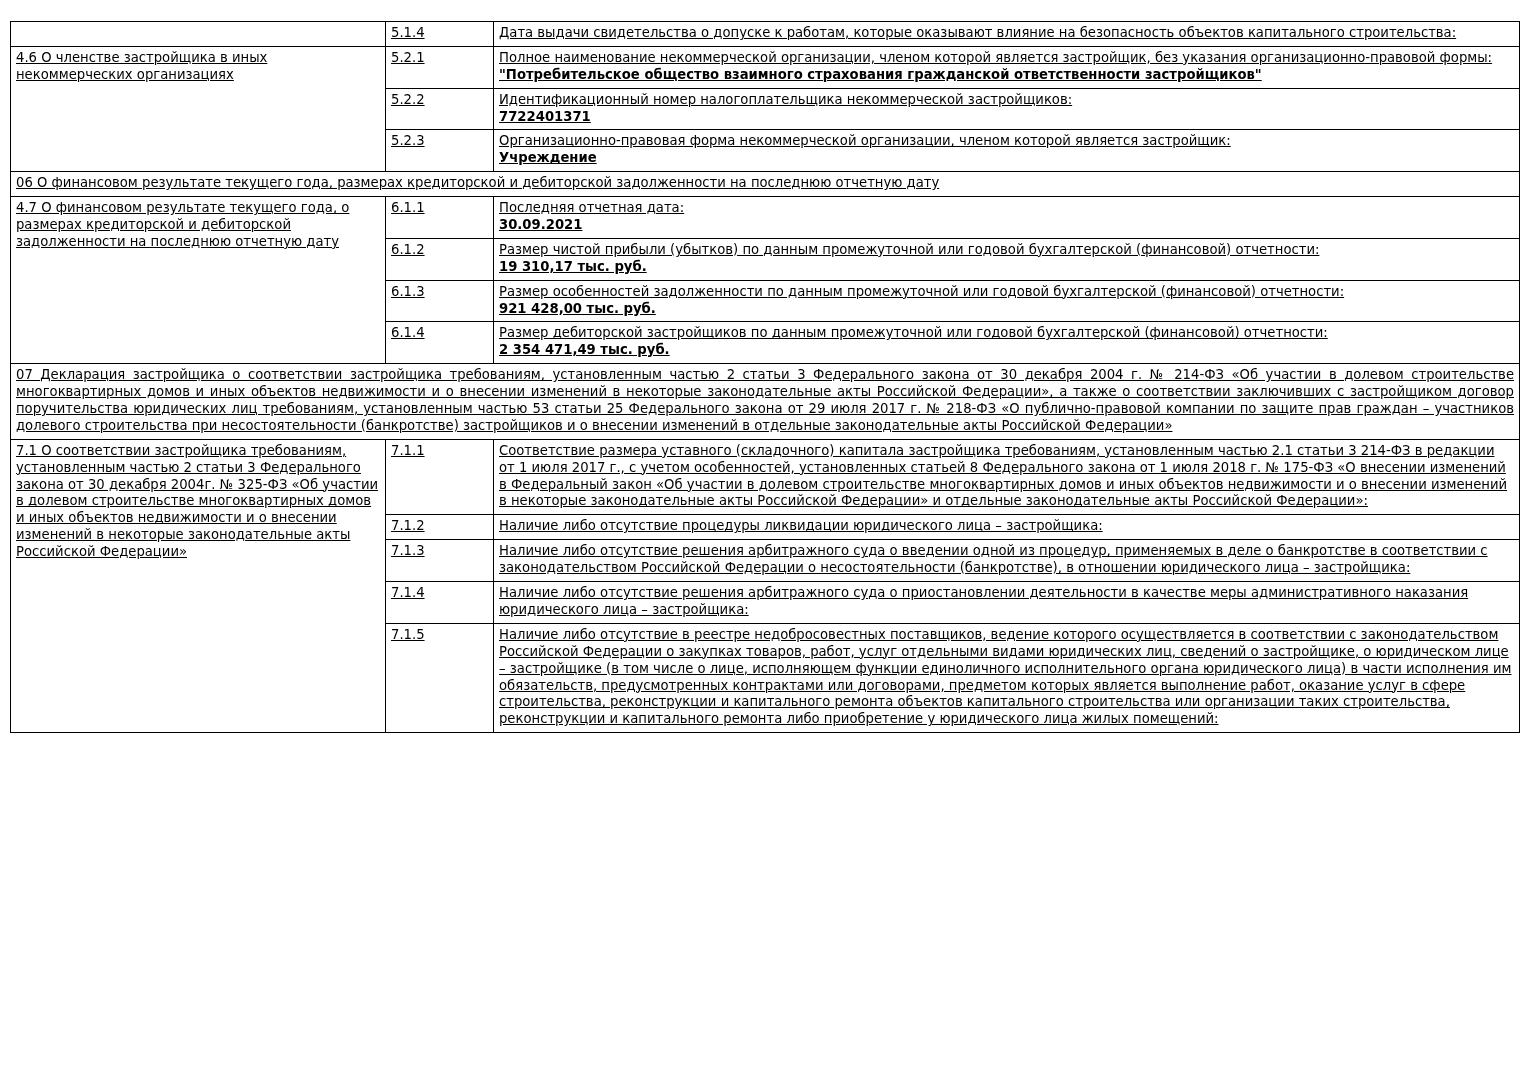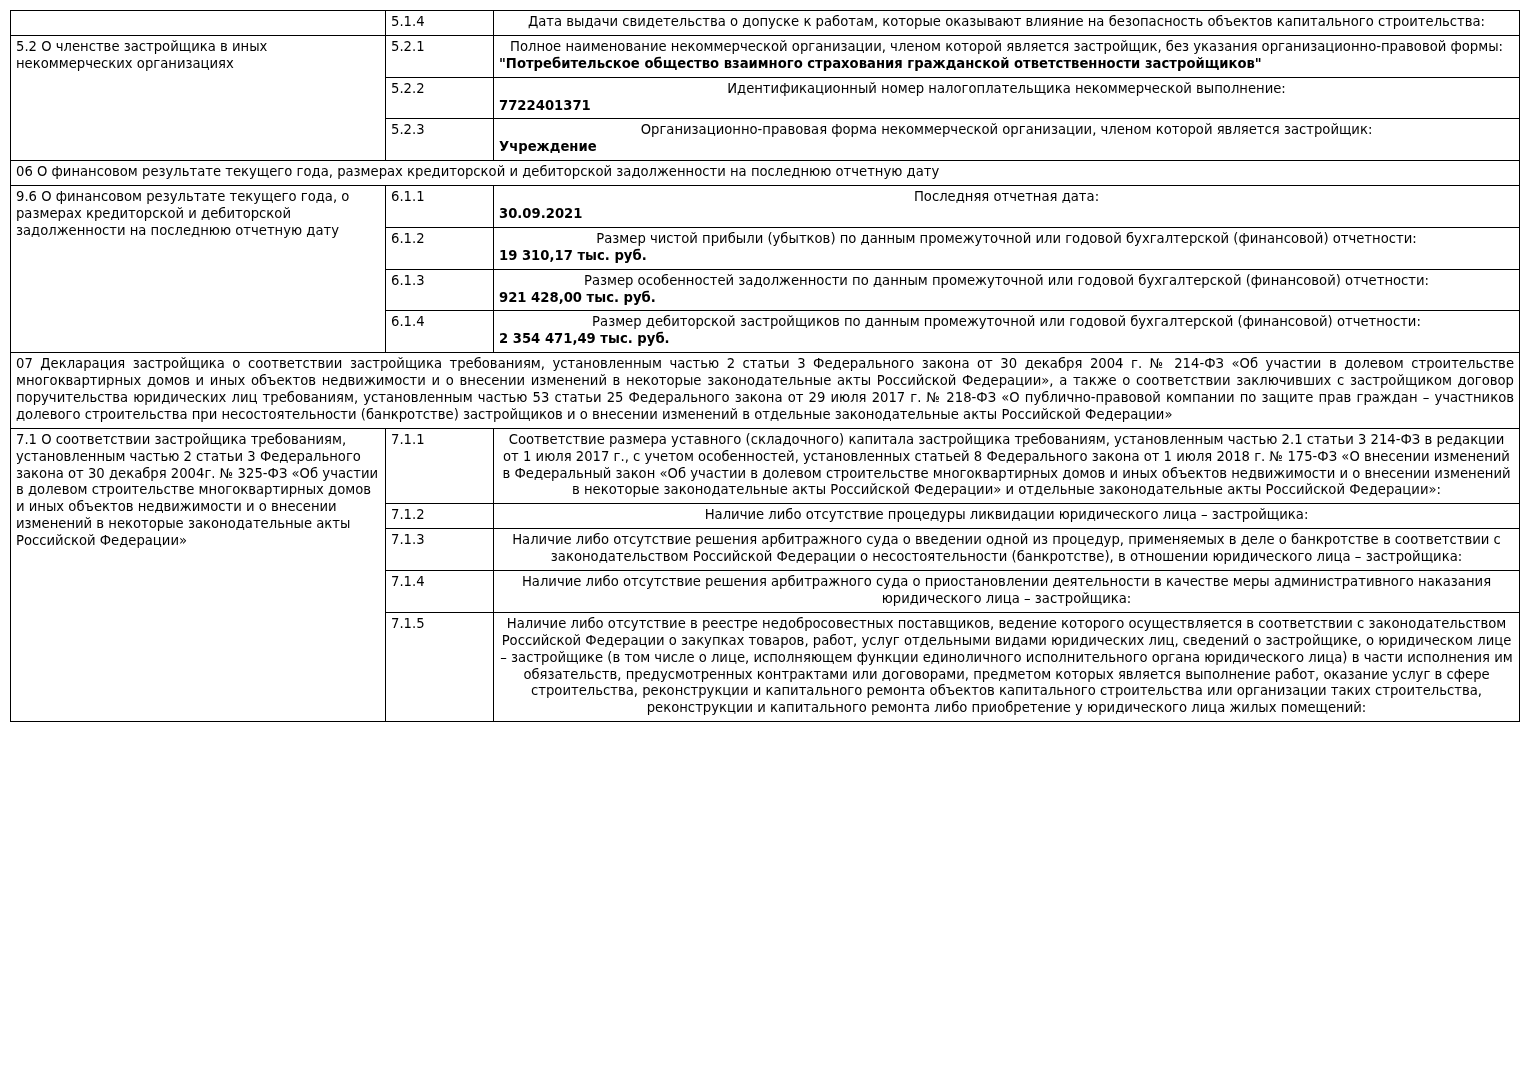--- a/index.html
+++ b/index.html
@@ -10,22 +10,23 @@
   body {
     font-family: "DejaVu Sans", sans-serif;
     font-size: 13.2px;
     color: #000000;
     -webkit-font-smoothing: antialiased;
   }
   .page {
     width: 1529px;
     min-height: 1080px;
     box-sizing: border-box;
-    padding: 10px 10px 0 10px;
+    padding: 21px 10px 0 10px;
     background: #ffffff;
+    text-decoration: underline;
   }
   table.decl {
     border-collapse: collapse;
     table-layout: fixed;
     width: 1509px;
   }
   table.decl td {
     border: 1px solid #000000;
     vertical-align: top;
     padding: 3px 5px 4px 5px;
@@ -39,21 +40,21 @@
   .num {
     vertical-align: middle;
   }
   .section-head {
     padding: 3px 5px 4px 5px;
   }
   .val {
     font-weight: bold;
     display: block;
   }
-  .lbl { display: block; text-align: center; }
+  .lbl { display: block; }
   .mid { vertical-align: middle; }
   .just { text-align: justify; }
 </style>
 </head>
 <body>
 
 <div class="page">
   <table class="decl">
     <colgroup>
       <col class="c1">
@@ -64,50 +65,50 @@
 
       <tr>
         <td></td>
         <td class="num">5.1.4</td>
         <td>
           <span class="lbl">Дата выдачи свидетельства о допуске к работам, которые оказывают влияние на безопасность объектов капитального строительства:</span>
         </td>
       </tr>
 
       <tr>
-        <td rowspan="3">5.2 О членстве застройщика в иных некоммерческих организациях</td>
+        <td rowspan="3">4.6 О членстве застройщика в иных некоммерческих организациях</td>
         <td class="num">5.2.1</td>
         <td>
           <span class="lbl">Полное наименование некоммерческой организации, членом которой является застройщик, без указания организационно-правовой формы:</span>
           <span class="val">"Потребительское общество взаимного страхования гражданской ответственности застройщиков"</span>
         </td>
       </tr>
 
       <tr>
         <td class="num">5.2.2</td>
         <td>
-          <span class="lbl">Идентификационный номер налогоплательщика некоммерческой выполнение:</span>
+          <span class="lbl">Идентификационный номер налогоплательщика некоммерческой застройщиков:</span>
           <span class="val">7722401371</span>
         </td>
       </tr>
 
       <tr>
         <td class="num">5.2.3</td>
         <td>
           <span class="lbl">Организационно-правовая форма некоммерческой организации, членом которой является застройщик:</span>
           <span class="val">Учреждение</span>
         </td>
       </tr>
 
       <tr>
         <td colspan="3" class="section-head">06 О финансовом результате текущего года, размерах кредиторской и дебиторской задолженности на последнюю отчетную дату</td>
       </tr>
 
       <tr>
-        <td rowspan="4">9.6 О финансовом результате текущего года, о размерах кредиторской и дебиторской задолженности на последнюю отчетную дату</td>
+        <td rowspan="4">4.7 О финансовом результате текущего года, о размерах кредиторской и дебиторской задолженности на последнюю отчетную дату</td>
         <td class="num">6.1.1</td>
         <td>
           <span class="lbl">Последняя отчетная дата:</span>
           <span class="val">30.09.2021</span>
         </td>
       </tr>
 
       <tr>
         <td class="num mid">6.1.2</td>
         <td>

